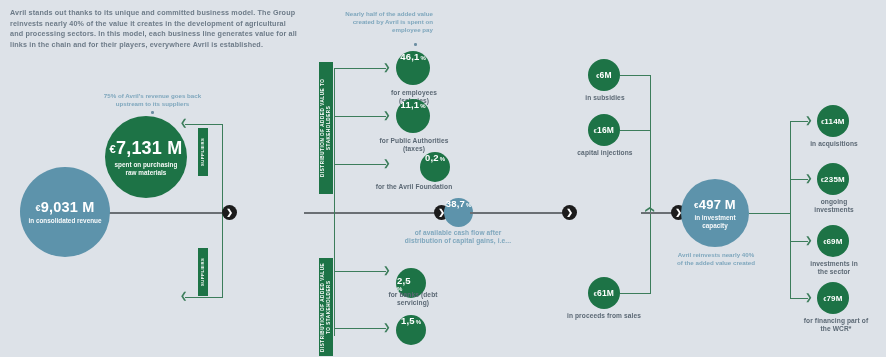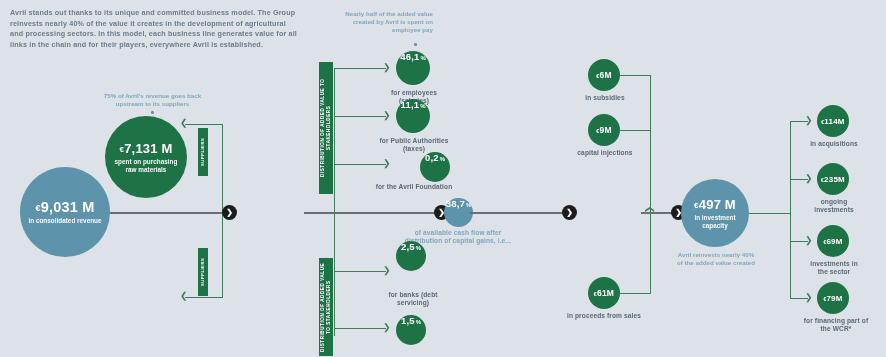--- a/index.html
+++ b/index.html
@@ -92,21 +92,21 @@
   <div class="dot" style="left:151px;top:111px;"></div>
 
   <div class="hline" style="left:108px;top:212px;width:122px;"></div>
 
   <div class="circle teal" style="left:20px;top:167px;width:90px;height:90px;">
     <div class="amt" style="font-size:14.5px;text-align:right;"><span class="cur">€</span><span>9,031 M</span></div>
     <div class="sub">in consolidated revenue</div>
   </div>
 
   <div class="circle green" style="left:105px;top:116px;width:82px;height:82px;">
-    <div class="amt" style="font-size:13px;text-align:center;"><span class="cur">€</span><span>7,131 M</span></div>
+    <div class="amt" style="font-size:18px;text-align:center;"><span class="cur">€</span><span>7,131 M</span></div>
     <div class="sub" style="max-width:72px;">spent on purchasing raw materials</div>
   </div>
 
 
   <div class="gline v" style="left:222px;top:124px;height:88px;"></div>
   <div class="gline h" style="left:185px;top:124px;width:38px;"></div>
   <div class="arrow" style="left:180px;top:119px;transform:rotate(180deg);">❯</div>
 
   <div class="gline v" style="left:222px;top:212px;height:86px;"></div>
   <div class="gline h" style="left:185px;top:297px;width:38px;"></div>
@@ -159,21 +159,21 @@
       <span>❯</span>
     </div>
   <div class="pct" style="left:444px;top:198px;width:29px;height:29px;background:#5d93ab;">
     <span class="num">38,7</span>
       <span class="sym">%</span>
   </div>
   <div class="cap" style="left:404px;top:229px;width:108px;color:#7fa7bd;">of available cash flow after distribution of capital gains, i.e...</div>
 
   <div class="gline h" style="left:334px;top:271px;width:52px;"></div>
   <div class="arrow" style="left:383px;top:266px;">❯</div>
-  <div class="pct" style="left:396px;top:241px;width:30px;height:30px;">
+  <div class="pct" style="left:396px;top:268px;width:30px;height:30px;flex-direction:column;">
     <span class="num">2,5</span>
       <span class="sym">%</span>
   </div>
   <div class="cap" style="left:376px;top:291px;width:74px;">for banks (debt servicing)</div>
 
   <div class="gline h" style="left:334px;top:328px;width:52px;"></div>
   <div class="arrow" style="left:383px;top:323px;">❯</div>
   <div class="pct" style="left:396px;top:315px;width:30px;height:30px;">
     <span class="num">1,5</span>
       <span class="sym">%</span>
@@ -185,21 +185,21 @@
       <span>❯</span>
     </div>
 
 
   <div class="circle green" style="left:588px;top:59px;width:32px;height:32px;">
     <div class="amt" style="font-size:8.5px;"><span class="cur">€</span><span>6M</span></div>
   </div>
   <div class="cap" style="left:576px;top:94px;width:58px;">in subsidies</div>
 
   <div class="circle green" style="left:588px;top:114px;width:32px;height:32px;">
-    <div class="amt" style="font-size:8.5px;"><span class="cur">€</span><span>9M</span></div>
+    <div class="amt" style="font-size:8.5px;"><span class="cur">€</span><span>16M</span></div>
   </div>
   <div class="cap" style="left:572px;top:149px;width:66px;">capital injections</div>
 
   <div class="gline h" style="left:620px;top:75px;width:31px;"></div>
   <div class="gline h" style="left:620px;top:130px;width:31px;"></div>
   <div class="gline v" style="left:650px;top:75px;height:145px;"></div>
 
   <div class="circle green" style="left:588px;top:277px;width:32px;height:32px;">
     <div class="amt" style="font-size:8.5px;"><span class="cur">€</span><span>61M</span></div>
   </div>

